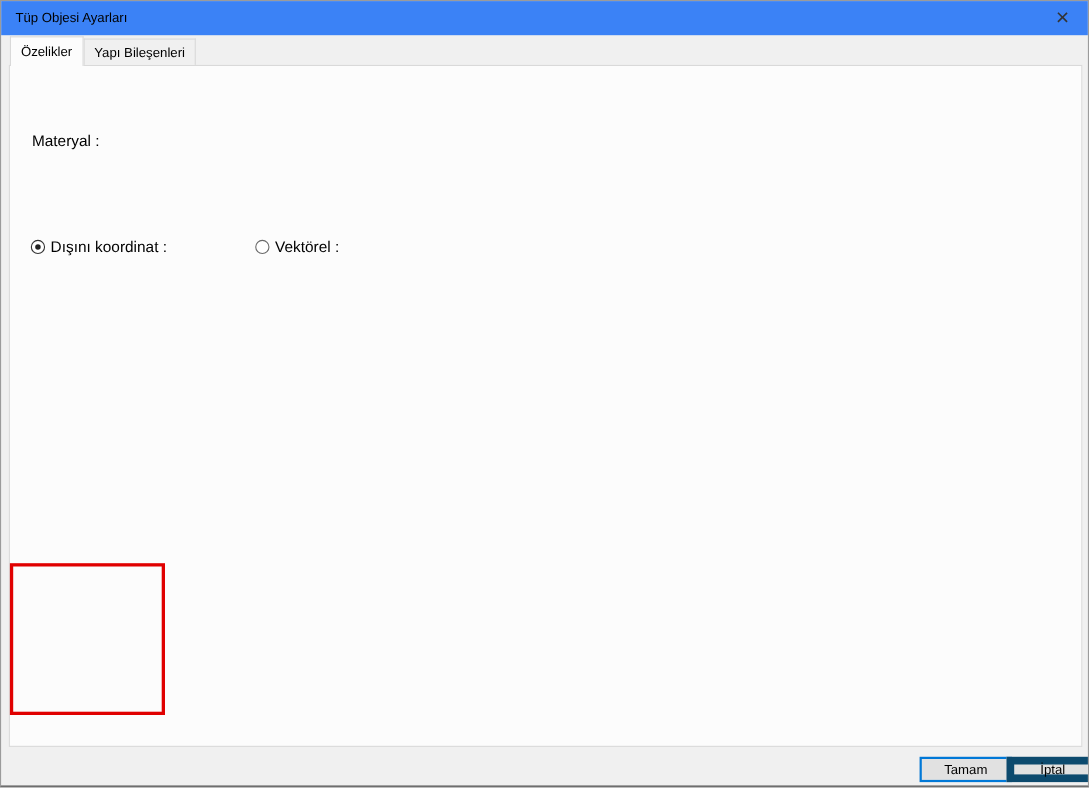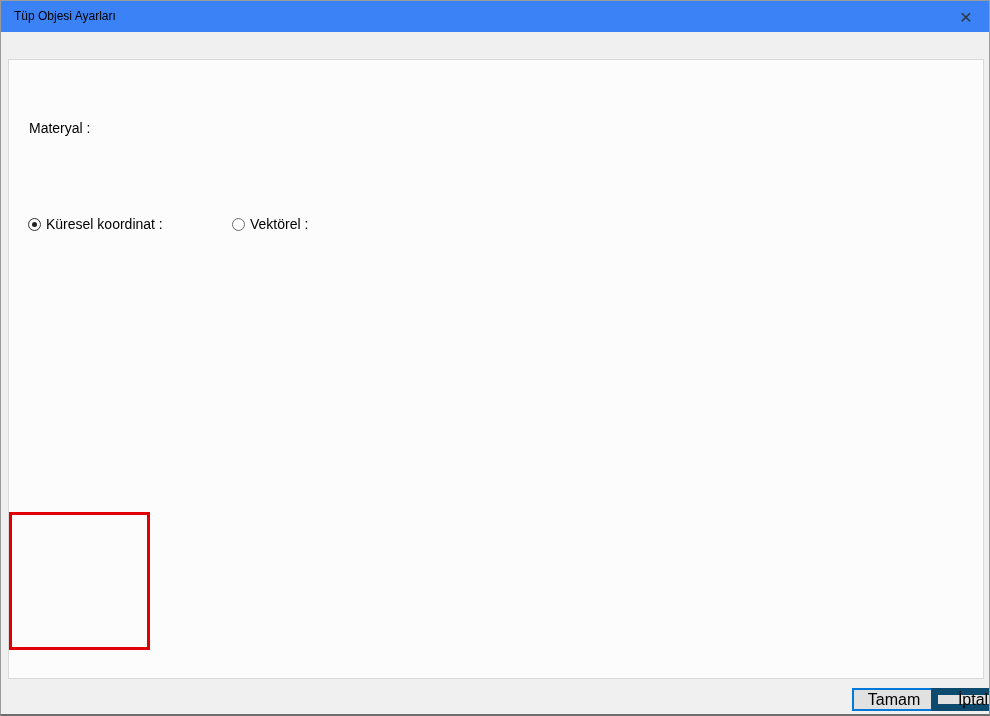--- a/index.html
+++ b/index.html
@@ -50,38 +50,42 @@
   .cb.on::after { content:"✓"; position:absolute; left:0px; top:-2px; font-size:12px; color:#1a1a1a; }
   .cbrow .cblbl { font-size:12px; color:#000; }
   
   .annotation { position:absolute; border:3px solid #e00000; background:transparent; pointer-events:none; z-index:5; }
   
   .preview { position:absolute; left:365px; top:66px; width:604px; height:601px;
              border:2px solid #2e2e42; background:#f7f7f7; }
   .preview svg { display:block; width:600px; height:597px; }
   .hint { position:absolute; right:14px; bottom:8px; font-size:12.5px; color:#4d4d4d; }
   
-  .btn { position:absolute; height:23px; width:84px; background:#e1e1e1; font-size:16px;
-         display:flex; align-items:center; justify-content:center; cursor:pointer; color:#000;margin-left:16px; }
+  .btn { position:absolute; height:23px; width:84px; background:#e1e1e1; font-size:12px;
+         display:flex; align-items:center; justify-content:center; cursor:pointer; color:#000; }
   .btn.default { border:2px solid #0078d7; }
   .btn.normal { border:7px solid #0c4a6e; }
   .deg { position:absolute; font-size:11px; color:#444; }
 </style>
 </head>
 <body>
 
 <div class="dialog">
 
   <div class="titlebar">
     <span class="title">Tüp Objesi Ayarları</span>
     <div class="closebtn">
       <span>×</span>
     </div>
   </div>
 
+  <div class="tabrow">
+    <div class="tab active">Özelikler</div>
+    <div class="tab inactive">Yapı Bileşenleri</div>
+  </div>
 
   <div class="page"></div>
 
   <div class="lbl" style="left:28px; top:74px;">Renk :</div>
   <div class="colorctl" style="left:228px; top:67px; width:119px; height:23px;">
     <div class="cval">4</div>
     <div class="swatch" id="color-swatch" style="background: rgb(142, 27, 27);"></div>
   </div>
 
   <div class="lbl" style="left:28px; top:102px;">Çizgi tipi :</div>
@@ -99,21 +103,21 @@
   <div class="lbl" style="left:30px; top:170px;">X Tekrar :</div>
   <input class="tbx" style="left: 98px; top: 166px; width: 78px;" value="1">
   <div class="lbl" style="left:215px; top:170px;">Y Tekrar :</div>
   <input class="tbx" style="left: 268px; top: 166px; width: 76px;" value="1">
 
   <div class="lbl" style="left:18px; top:205px;">Dönme aksı :</div>
 
   <div class="gbox" style="left:18px; top:222px; width:192px; height:103px;"></div>
   <div class="glegend" style="left:23px; top:215px;">
     <span class="radio sel" id="radio-kuresel"></span>
-    <span>Küresel koordinat :</span>
+    <span>Dışını koordinat :</span>
   </div>
   <div class="lbl" style="left:30px; top:251px;">Yatay :</div>
   <input class="tbx" style="left: 105px; top: 246px; width: 76px;" value="0">
   <div class="deg" style="left:191px; top:248px;">°</div>
   <div class="lbl" style="left:30px; top:276px;">Düşey :</div>
   <input class="tbx" style="left: 105px; top: 271px; width: 76px;" value="0">
   <div class="deg" style="left:191px; top:273px;">°</div>
 
   <div class="gbox" style="left:222px; top:222px; width:130px; height:103px;"></div>
   <div class="glegend" style="left:227px; top:215px;">

